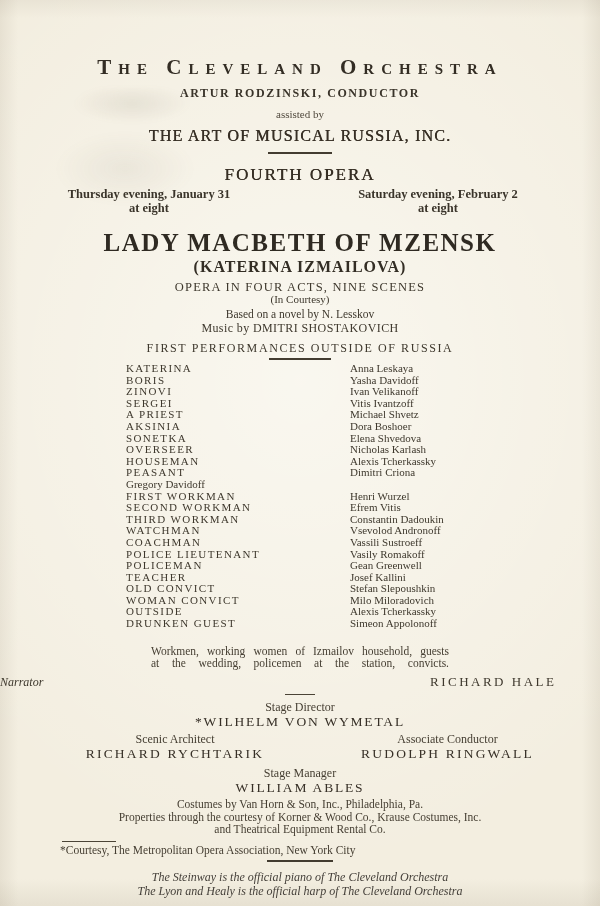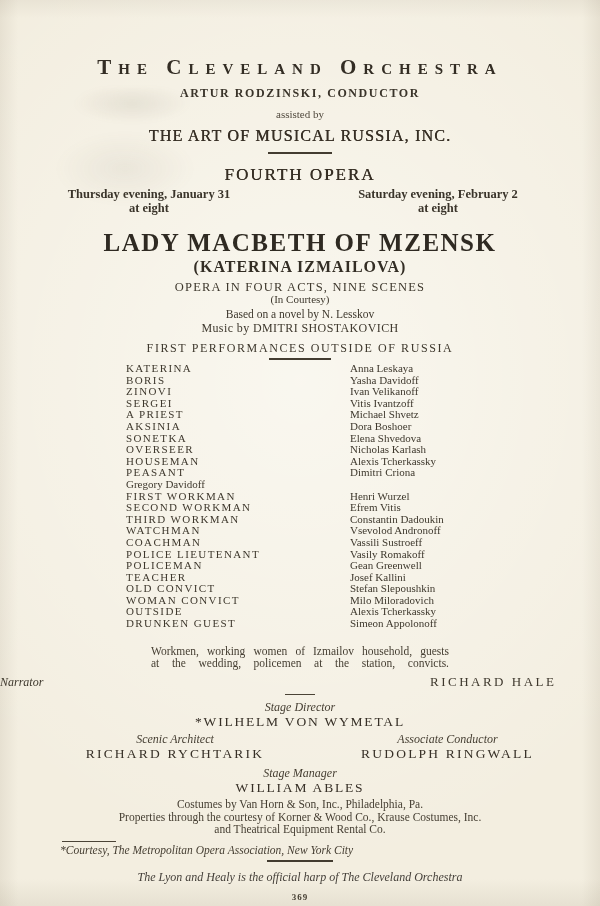--- a/index.html
+++ b/index.html
@@ -59,34 +59,34 @@
   .cast-performer{width:124px;color:#3e382d;}
 
   .ensemble{width:298px;margin:15px auto 0;font-size:11.5px;line-height:12.8px;color:#453e32;}
   .ensemble div{text-align:justify;text-align-last:justify;}
 
   .narrator-row{margin-top:4px;display:flex;justify-content:space-between;align-items:baseline;}
   .narrator-label{font-style:italic;font-size:12px;width:120px;text-align:left;}
   .narrator-name{font-size:13px;letter-spacing:2.5px;width:170px;text-align:left;}
   .rule-narrator{width:30px;height:1px;background:#4a4336;margin:4px auto 0;}
 
-  .credit-label{font-style:italic;font-size:12px;line-height:13px;color:#453e32;}
+  .credit-label{font-size:12px;line-height:13px;color:#453e32;}
   .credit-name{font-size:13.5px;line-height:16px;letter-spacing:1.8px;color:#362f26;}
   .credit-center{margin-top:6px;}
   .credit-cols{position:relative;height:34px;margin-top:3px;}
   .credit-col{position:absolute;top:0;text-align:center;}
   .credit-col-left{left:55px;width:240px;}
   .credit-col-right{left:325px;width:245px;}
   .credit-cols .credit-name{letter-spacing:2.2px;}
 
   .production{margin-top:2px;font-size:11.5px;line-height:12.5px;color:#453e32;}
 
   .footnote-block{margin-top:5px;}
   .rule-footnote{width:54px;height:1.5px;background:#4a4336;margin-left:62px;}
-  .footnote-text{margin-top:2px;margin-left:60px;font-size:11.5px;line-height:13px;text-align:left;color:#453e32;font-style:italic;}
+  .footnote-text{margin-top:2px;margin-left:60px;font-size:11.5px;line-height:13px;text-align:left;color:#453e32;}
   .rule-after-footnote{width:66px;height:2px;background:#433c30;margin:3px auto 0;}
 
   .instrument{margin-top:9px;font-style:italic;font-size:12px;line-height:13.5px;color:#45403a;}
   .page-number{margin-top:7px;font-size:9px;font-weight:bold;letter-spacing:1px;color:#453e32;}
 </style>
 </head>
 <body>
 
 <div class="page">
   <div class="ghost"></div>
@@ -275,18 +275,19 @@
       <div>and Theatrical Equipment Rental Co.</div>
     </div>
 
     <div class="footnote-block">
       <div class="rule-footnote"></div>
       <div class="footnote-text">*Courtesy, The Metropolitan Opera Association, New York City</div>
       <div class="rule-after-footnote"></div>
     </div>
 
     <div class="c instrument">
+      <div>The Steinway is the official piano of The Cleveland Orchestra</div>
       <div>The Lyon and Healy is the official harp of The Cleveland Orchestra</div>
     </div>
 
     <div class="c page-number">369</div>
   </div>
 </div>
 
 </body></html>

